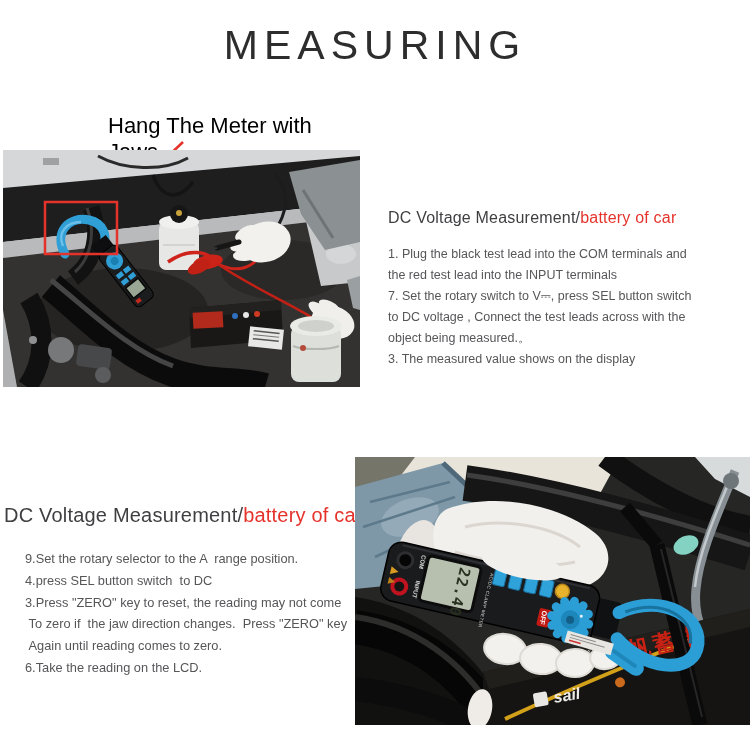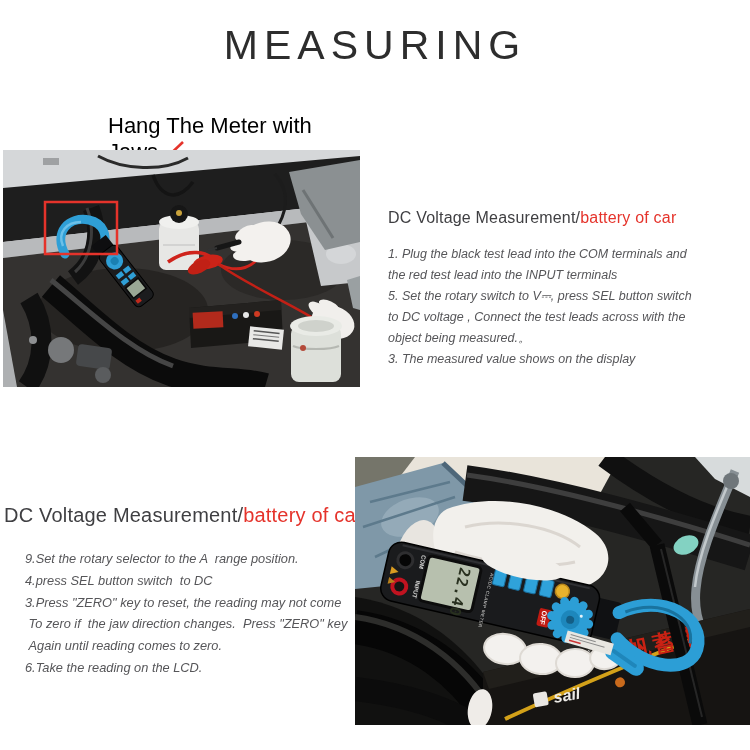--- a/index.html
+++ b/index.html
@@ -12,21 +12,21 @@
   .arrow-svg{position:absolute;left:92px;top:134px;width:120px;height:80px;}
   .photo{position:absolute;display:block;}
   #photo1{left:3px;top:150px;width:357px;height:237px;}
   #photo2{left:355px;top:457px;width:395px;height:268px;}
   .section{position:absolute;}
   #voltage-section{left:388px;top:209px;width:355px;}
   #current-section{left:4px;top:504px;width:365px;}
   .heading{font-size:16px;color:#3f3f42;letter-spacing:0.2px;}
   #current-section .heading{font-size:20px;}
   .heading .red{color:#e5332b;}
-  .steps{margin-top:17px;font-style:italic;}
+  .steps{margin-top:17px;}
   #current-section .steps{margin-top:21px;padding-left:21px;}
   .step{font-size:12.5px;line-height:21px;color:#565659;white-space:pre-wrap;}
   #current-section .step{font-size:12.8px;line-height:21.8px;}
   svg text{user-select:none;}
 </style>
 </head>
 <body>
 
 <div class="page">
 
@@ -147,21 +147,21 @@
     <rect x="42" y="52" width="72" height="52" fill="none" stroke="#e5332b" stroke-width="2.5"></rect>
   </svg>
 
   <div id="voltage-section" class="section">
     <div class="heading">
       <span>DC Voltage Measurement/</span><span class="red">battery of car</span>
     </div>
     <div class="steps">
       <div class="step">1. Plug the black test lead into the COM terminals and
 the red test lead into the INPUT terminals</div>
-      <div class="step">5. Set the rotary switch to V⎓, press SEL button switch
+      <div class="step">7. Set the rotary switch to V⎓, press SEL button switch
 to DC voltage , Connect the test leads across with the
 object being measured.。</div>
       <div class="step">3. The measured value shows on the display</div>
     </div>
   </div>
 
   <div id="current-section" class="section">
     <div class="heading">
       <span>DC Voltage Measurement/</span><span class="red">battery of car</span>
     </div>

